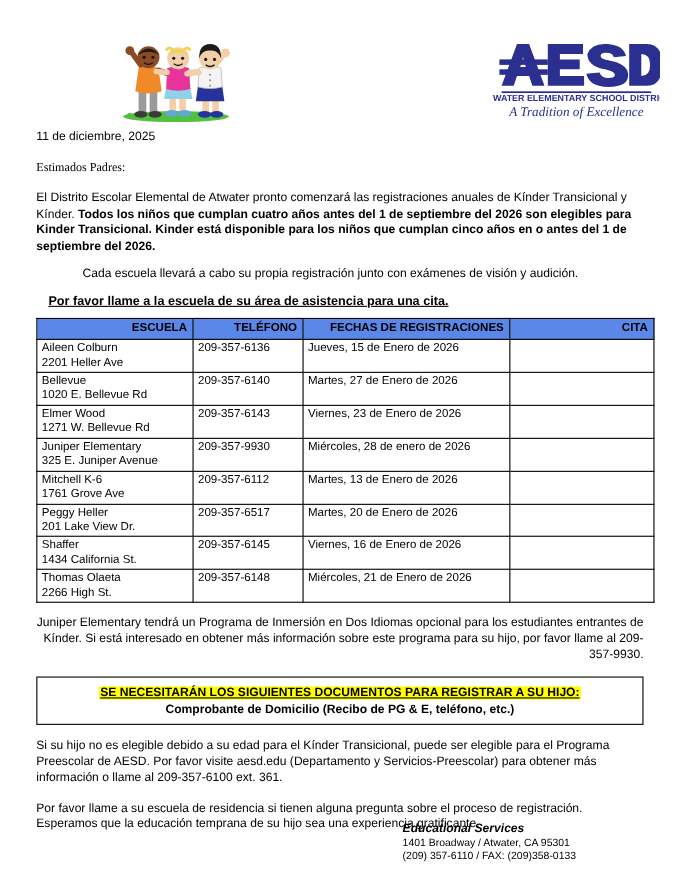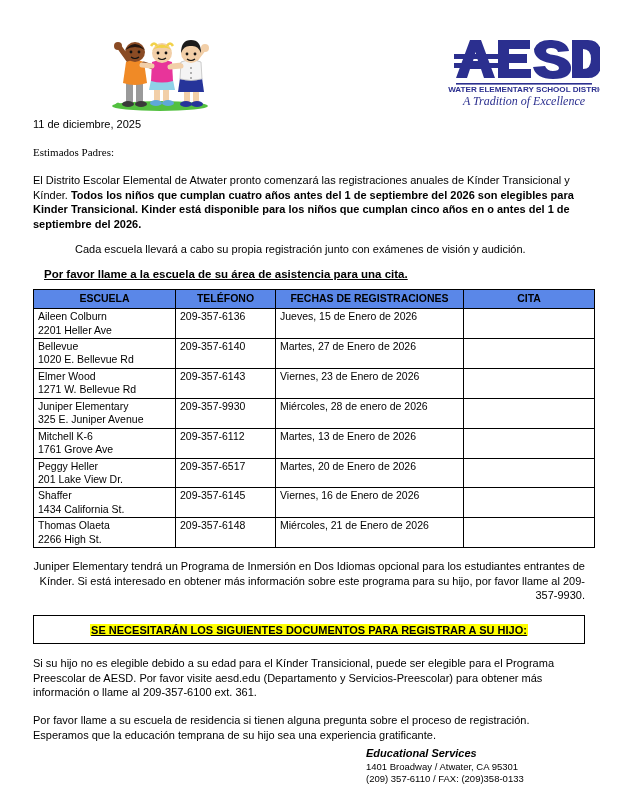--- a/index.html
+++ b/index.html
@@ -96,21 +96,21 @@
     border: 1.3px solid #000000;
     padding: 1px 4px;
     font-size: 10.5px;
     vertical-align: top;
     line-height: 1.28;
   }
   table.schools th {
     background: #5a87e8;
     font-weight: bold;
     font-size: 10.5px;
-    text-align: center;
+    text-align: right;
     padding: 2px 5px;
     height: 14px;
   }
   .col-school   { width: 142px; }
   .col-phone    { width: 100px; }
   .col-dates    { width: 188px; }
   .col-cita     { width: 131px; }
 
   td.cell-school .name,
   td.cell-school .addr { display: block; white-space: nowrap; }
@@ -366,20 +366,21 @@
           <td>Miércoles, 21 de Enero de 2026</td>
           <td></td>
         </tr>
       </tbody>
     </table>
 
     <div class="after-table">Juniper Elementary tendrá un Programa de Inmersión en Dos Idiomas opcional para los estudiantes entrantes de Kínder. Si está interesado en obtener más información sobre este programa para su hijo, por favor llame al 209-357-9930.</div>
 
     <div class="docs-box">
       <div class="docs-title">SE NECESITARÁN LOS SIGUIENTES DOCUMENTOS PARA REGISTRAR A SU HIJO:</div>
+      <div class="docs-item">Comprobante de Domicilio (Recibo de PG &amp; E, teléfono, etc.)</div>
     </div>
 
     <div class="closing">Si su hijo no es elegible debido a su edad para el Kínder Transicional, puede ser elegible para el Programa Preescolar de AESD. Por favor visite aesd.edu (Departamento y Servicios-Preescolar) para obtener más información o llame al 209-357-6100 ext. 361.</div>
     <div class="closing second">Por favor llame a su escuela de residencia si tienen alguna pregunta sobre el proceso de registración. Esperamos que la educación temprana de su hijo sea una experiencia gratificante.</div>
   </div>
 
   <div class="footer">
     <div class="footer-dept">Educational Services</div>
     <div class="footer-line">1401 Broadway / Atwater, CA  95301</div>
     <div class="footer-line">(209) 357-6110 / FAX: (209)358-0133</div>

